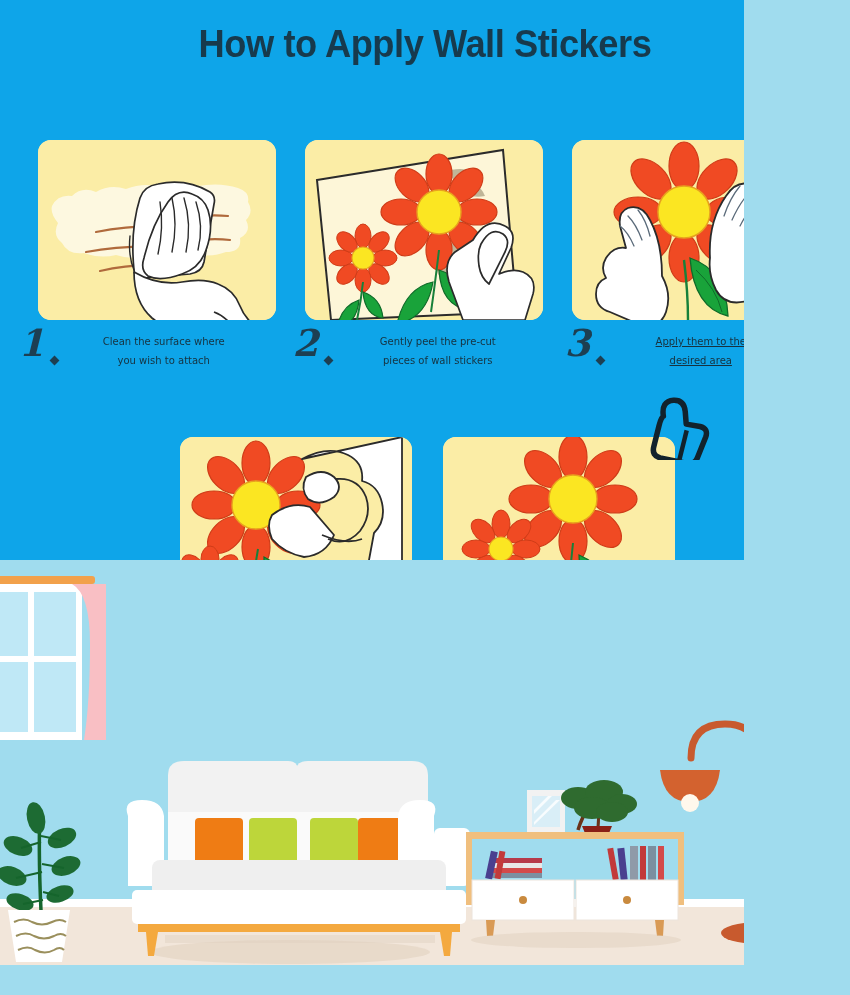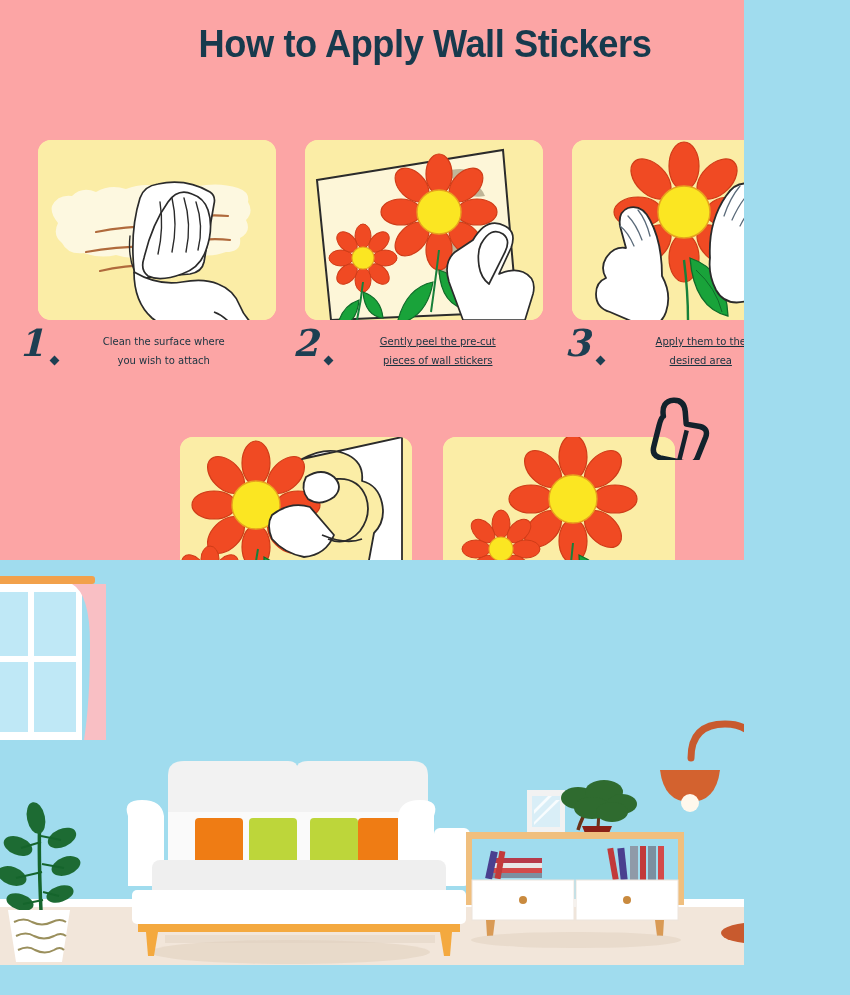--- a/index.html
+++ b/index.html
@@ -2,21 +2,21 @@
 <html><head>
 <meta charset="utf-8">
 <style>
   html,body{margin:0;padding:0;}
   body{
     width:850px;height:995px;overflow:hidden;
     background:#a0dcee;
     font-family:"DejaVu Sans", sans-serif;
     position:relative;
   }
-  #stage{position:absolute;inset:0;width:744px;height:995px;overflow:hidden;background:#fca5a5;}
+  #stage{position:absolute;inset:0;width:744px;height:995px;overflow:hidden;background:#0ea5e9;}
 
   
   #title{
     position:absolute;top:22px;left:0;width:850px;text-align:center;
     font-family:"Liberation Sans", sans-serif;
     font-weight:bold;font-size:39px;letter-spacing:-0.5px;
     color:#173a4d;
     transform:scaleX(0.93);
   }
 
@@ -294,21 +294,21 @@
   <div class="caption" style="left:22px;top:326px;width:260px;">
     <span class="stepnum">1</span>
     <span class="stepdot"></span>
     <span class="captext" style="width:198px;">Clean the surface where
 you wish to attach</span>
   </div>
 
   <div class="caption" style="left:296px;top:326px;width:260px;">
     <span class="stepnum">2</span>
     <span class="stepdot"></span>
-    <span class="captext" style="width:198px;text-decoration:underline;">Gently peel the pre-cut
+    <span class="captext" style="width:198px;">Gently peel the pre-cut
 pieces of wall stickers</span>
   </div>
 
   <div class="caption" style="left:568px;top:326px;width:260px;">
     <span class="stepnum">3</span>
     <span class="stepdot"></span>
     <span class="captext" style="width:180px;text-decoration:underline;">Apply them to the
 desired area</span>
   </div>
 

